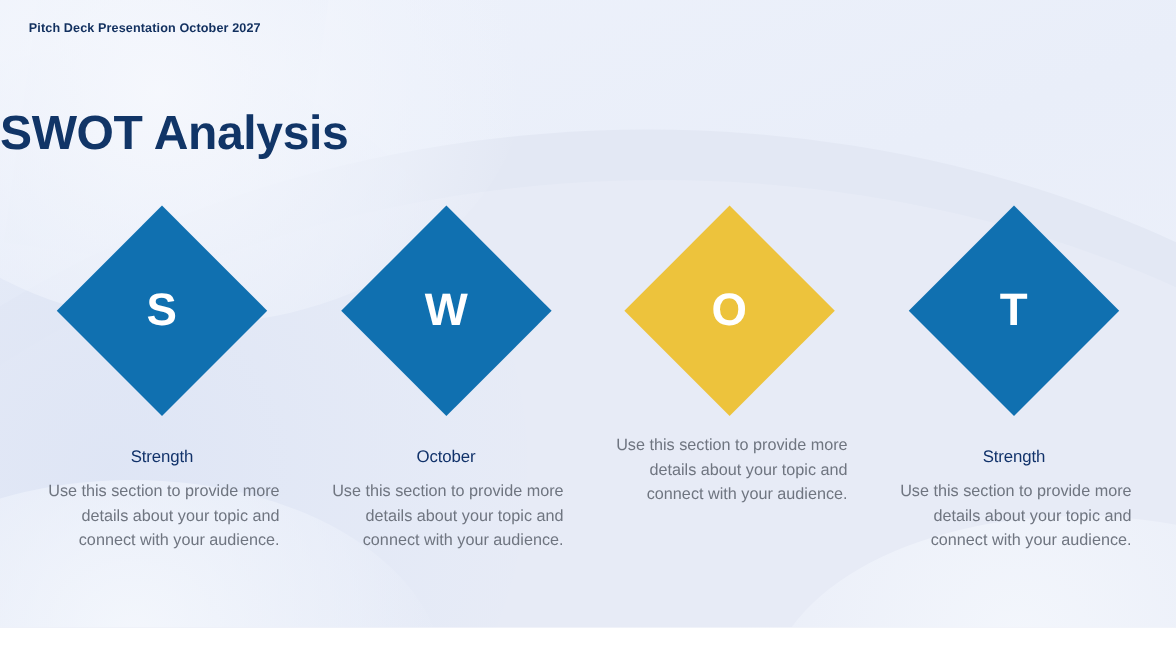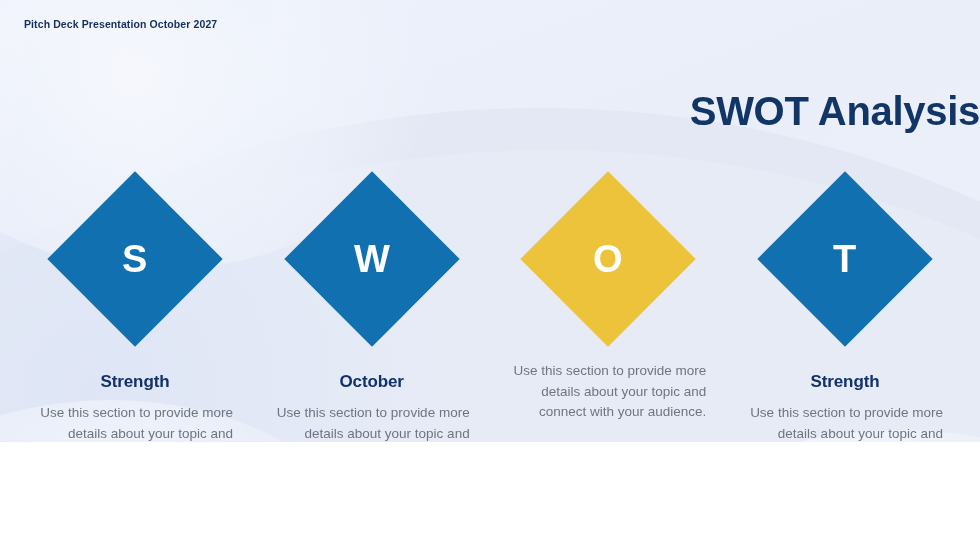--- a/index.html
+++ b/index.html
@@ -3,21 +3,21 @@
 <meta charset="utf-8">
 <style>
   html, body {
     margin: 0;
     padding: 0;
     background: #ffffff;
   }
   #slide {
     position: relative;
     width: 980px;
-    height: 442px;
+    height: 523px;
     overflow: hidden;
     background: linear-gradient(160deg, #eef2fb 0%, #e9eef9 45%, #eef1fa 100%);
     font-family: "Liberation Sans", sans-serif;
     -webkit-font-smoothing: antialiased;
   }
 
   
   .bg-layer {
     position: absolute;
     pointer-events: none;
@@ -89,21 +89,21 @@
     font-weight: bold;
     letter-spacing: 0.1px;
     color: #12305f;
   }
 
   .slide-title {
     position: absolute;
     left: 0;
     right: 0;
     top: 62px;
-    text-align: right;
+    text-align: left;
     font-size: 40px;
     font-weight: bold;
     letter-spacing: -0.3px;
     color: #113567;
   }
 
   
   .columns {
     position: absolute;
     left: 0;
@@ -141,22 +141,22 @@
     transform: rotate(-45deg);
     color: #ffffff;
     font-size: 38px;
     font-weight: bold;
     line-height: 1;
     letter-spacing: 0.5px;
   }
 
   .cat-title {
     margin-top: 22px;
-    font-size: 17px;
-    font-weight: bold;
+    font-size: 14px;
+    font-weight: normal;
     color: #11326a;
     letter-spacing: -0.1px;
   }
   .cat-desc {
     margin-top: 11px;
     width: 196px;
     text-align: right;
     font-size: 13.5px;
     line-height: 1.52;
     color: #6f7580;

